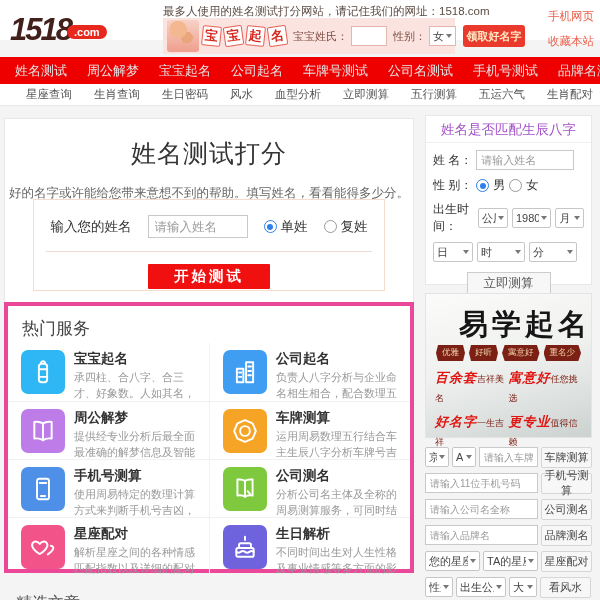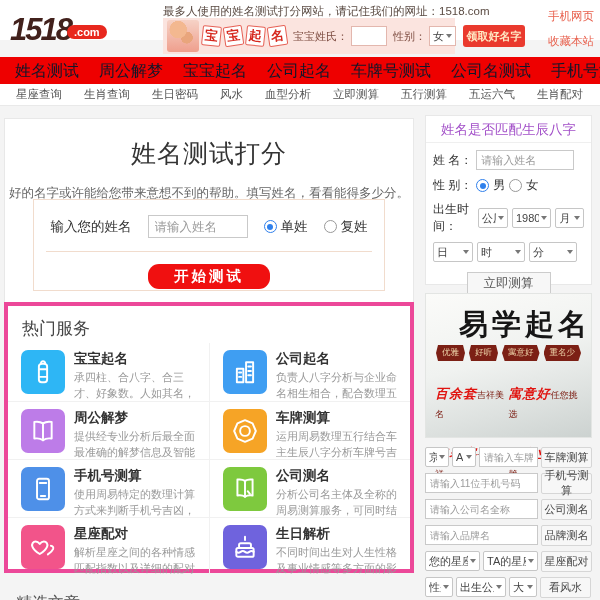--- a/index.html
+++ b/index.html
@@ -20,38 +20,38 @@
 .badge:nth-child(even){transform:rotate(6deg)}
 .banner-label{font-size:11px;color:#7d4c41;white-space:nowrap;margin-left:3px}
 .banner-input{width:36px;height:20px;border:1px solid #e3b7ae;background:#fff;font-size:11px;padding:0 3px}
 .mini-sel{display:inline-flex;align-items:center;justify-content:space-between;width:34px;height:20px;border:1px solid #e3b7ae;background:#fff;font-size:11px;color:#444;padding:0 3px;cursor:pointer}
 .claim-btn{width:62px;height:22px;background:#ea3a2e;color:#ffe9c4;font-size:11px;font-weight:bold;border:none;border-radius:3px;margin-left:4px;cursor:pointer;flex:none}
 .quick-links{position:absolute;right:6px;top:9px;display:flex;flex-direction:column;gap:10px;}
 .quick-links a{font-size:11.5px;color:#e8604d;text-decoration:none;cursor:pointer}
 
 
 #nav{position:absolute;left:0;top:57px;width:600px;height:27px;background:#ee0000;display:flex;padding-left:5px}
-#nav a{color:#0f172a;font-size:16px;line-height:27px;padding:0 10px;text-decoration:none;white-space:nowrap;cursor:pointer}
-#subnav{position:absolute;left:0;top:84px;width:600px;height:22px;background:#fff;border-bottom:1px solid #e9e9e9;display:flex;padding-left:5px}
+#nav a{color:#e5e5e5;font-size:13px;line-height:27px;padding:0 10px;text-decoration:none;white-space:nowrap;cursor:pointer}
+#subnav{position:absolute;left:0;top:84px;width:600px;height:22px;background:#fff;border-bottom:1px solid #e9e9e9;display:flex;padding-left:15px}
 #subnav a{color:#555;font-size:11.5px;line-height:21px;padding:0 11px;text-decoration:none;white-space:nowrap;cursor:pointer}
 
 
 #main-box{position:absolute;left:4px;top:118px;width:410px;height:190px;background:#fff;border:1px solid #e8e8e8}
 #main-box h1{text-align:center;margin-top:18px;font-size:25px;font-weight:400;color:#333;letter-spacing:1px}
 #main-box .sub{text-align:center;margin-top:15px;font-size:12.5px;color:#666}
 .form-box{position:absolute;left:28px;right:28px;top:80px;height:92px;border:1px solid #f1dccd}
 .form-row{display:flex;align-items:center;justify-content:center;gap:16px;margin-top:15px;font-size:13.5px;color:#333}
 .name-input{width:100px;height:23px;border:1px solid #c9c9c9;font-size:12.5px;padding:0 6px}
 .name-input::placeholder,.tool-input::placeholder,.bz-input::placeholder{color:#9b9b9b}
 .radio{display:inline-flex;align-items:center;gap:4px;cursor:pointer}
 .rdot{width:13px;height:13px;border-radius:50%;border:1px solid #999;background:#fff;flex:none;position:relative}
 .radio.on .rdot{border-color:#2f80ec}
 .radio.on .rdot::after{content:"";position:absolute;left:2.5px;top:2.5px;width:6px;height:6px;border-radius:50%;background:#2f80ec}
 .form-divider{margin:13px 12px 0;border-top:1px solid #f1dccd}
-.start-btn{display:block;margin:12px auto 0;width:122px;height:25px;background:#f01010;color:#fff;font-size:14.5px;font-weight:bold;letter-spacing:3px;border:none;border-radius:11px;cursor:pointer}
+.start-btn{display:block;margin:12px auto 0;width:122px;height:25px;background:#f01010;color:#fff;font-size:14.5px;font-weight:bold;letter-spacing:3px;border:none;border-radius:1px;cursor:pointer}
 
 
 #svc-box{position:absolute;left:4px;top:302px;width:410px;height:271px;background:#fff;border:4px solid #ec4899}
 #svc-box h2{padding:11px 0 0 14px;font-size:17px;font-weight:400;color:#444}
 .svc-grid{position:absolute;left:0;top:37px;width:100%;display:grid;grid-template-columns:1fr 1fr;grid-auto-rows:58px}
 .svc{display:flex;gap:9px;padding:7px 8px 0 13px;cursor:pointer;overflow:hidden}
 .svc:nth-child(n+3){border-top:1px solid #f1f1f1}
 .svc:nth-child(even){border-left:1px solid #f1f1f1}
 .svc-icon{width:44px;height:44px;border-radius:7px;flex:none;display:flex;align-items:center;justify-content:center}
 .svc-icon svg{width:26px;height:26px;stroke:#fff;fill:none;stroke-width:1.8;stroke-linecap:round;stroke-linejoin:round}
@@ -70,21 +70,21 @@
 .sel{display:inline-flex;align-items:center;justify-content:space-between;height:20px;border:1px solid #c6c6c6;background:#fff;border-radius:2px;padding:0 3px;font-size:11px;color:#444;cursor:pointer;overflow:hidden}
 .sel .txt{white-space:nowrap;overflow:hidden}
 .caret{flex:none;width:0;height:0;border-left:3.5px solid transparent;border-right:3.5px solid transparent;border-top:4px solid #777;margin-left:2px}
 .bz-btn{display:block;margin:10px auto 1px;width:84px;height:22px;background:#f7f7f7;border:1px solid #ccc;color:#555;font-size:12.5px;cursor:pointer}
 
 
 #ad{position:absolute;left:425px;top:293px;width:167px;height:145px;cursor:pointer;border:1px solid #e3e5e3;background:linear-gradient(165deg,#fbfbf9 0%,#f0f2f0 45%,#dde1df 75%,#ccd2d0 100%)}
 .ad-title{margin-top:11px;text-align:right;font-family:"DejaVu Serif","Liberation Serif",serif;font-weight:bold;font-size:29px;color:#161616;letter-spacing:4px}
 .ad-ribbons{display:flex;justify-content:center;gap:4px;margin-top:0}
 .ribbon{background:#7c2015;color:#edd3a8;font-size:8.5px;padding:2px 6px;clip-path:polygon(7% 0,93% 0,100% 50%,93% 100%,7% 100%,0 50%);white-space:nowrap}
-.ad-line{display:flex;justify-content:space-between;padding:0 9px;margin-top:23px}
+.ad-line{display:flex;justify-content:space-between;padding:0 9px;margin-top:7px}
 .ad-line b{color:#e01410;font-style:italic;font-size:13px;letter-spacing:1px}
 .ad-line i{color:#7a190e;font-style:normal;font-size:9px}
 
 
 #tools{position:absolute;left:425px;top:447px;width:167px}
 .tool-row{display:flex;align-items:center;gap:3px;margin-bottom:6px;height:20px}
 .tool-input{flex:1;min-width:0;height:20px;border:1px solid #c9c9c9;font-size:10px;padding:0 4px}
 .tool-btn{flex:none;width:51px;height:21px;background:#f7f7f7;border:1px solid #d6d6d6;color:#444;font-size:11px;display:flex;align-items:center;justify-content:center;border-radius:2px;cursor:pointer}
 .w24{width:24px;flex:none}.w28{width:28px;flex:none}.w50{width:50px;flex:none}
 .selflex{flex:1;min-width:0}

